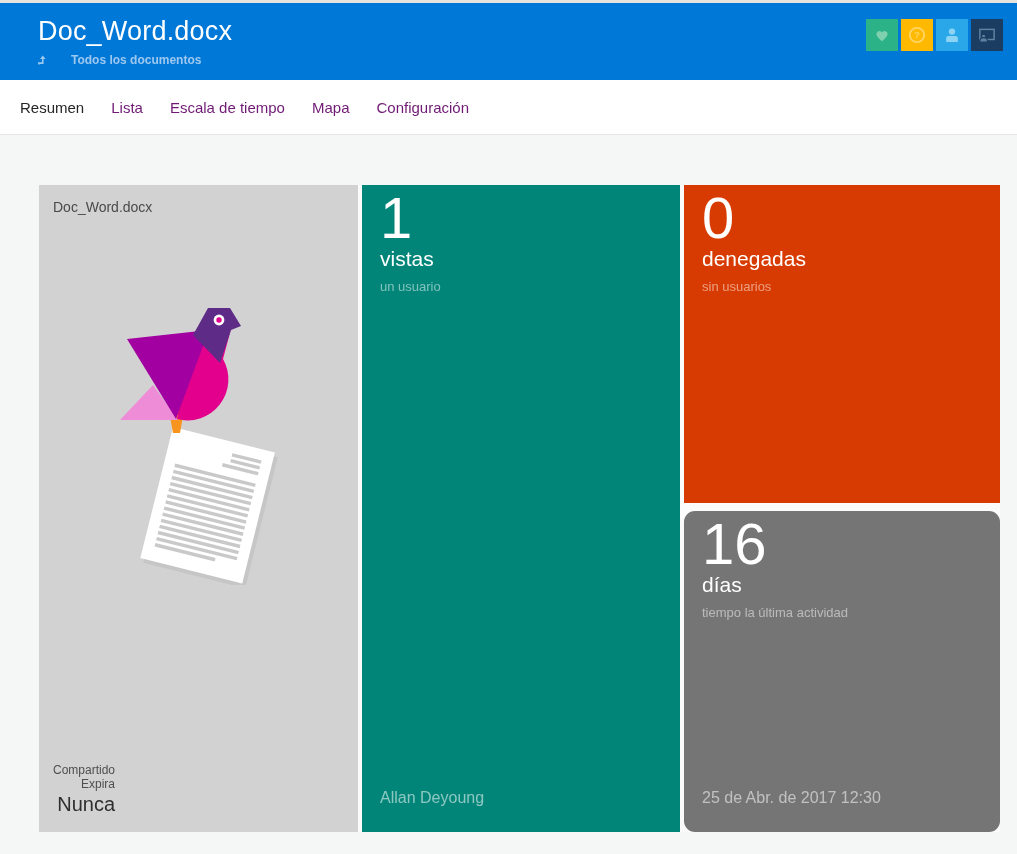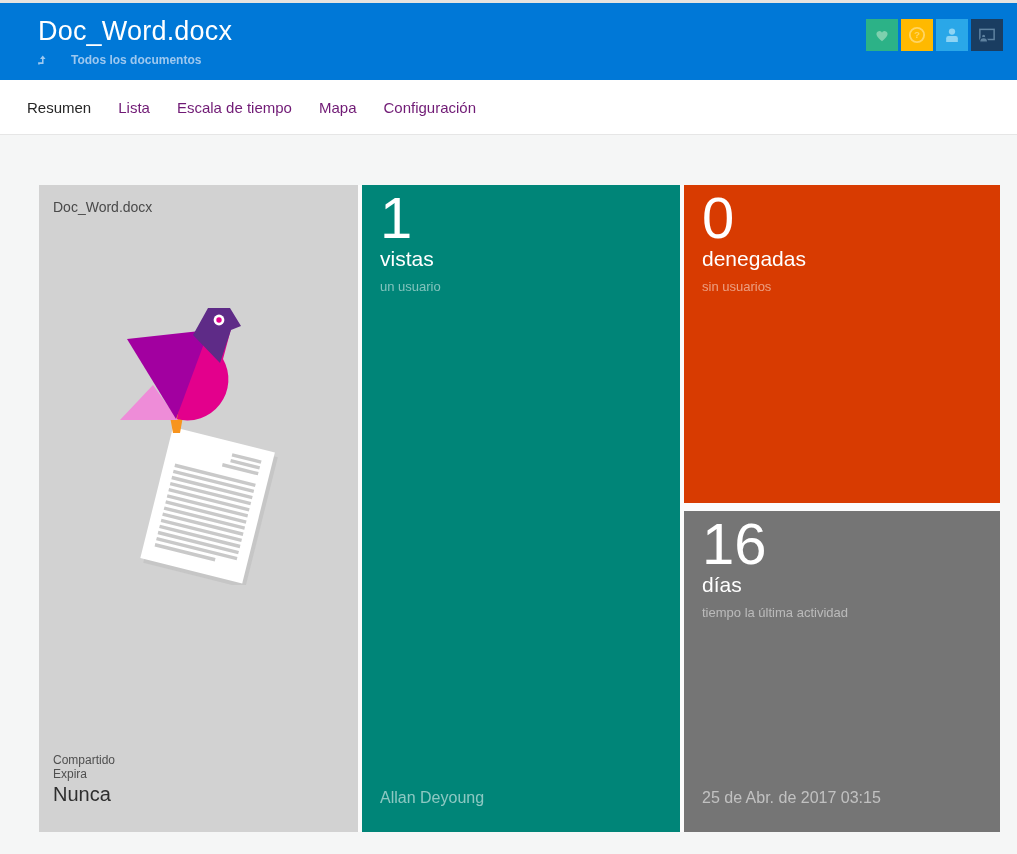--- a/index.html
+++ b/index.html
@@ -17,35 +17,35 @@
   .header-title { position:absolute; left:38px; top:13px; font-size:27px; font-weight:300; color:#ffffff; letter-spacing:0.2px; }
   .breadcrumb { position:absolute; left:38px; top:50px; font-size:12px; font-weight:700; color:#9dc8ef; display:flex; align-items:center; gap:22px; cursor:pointer; }
   .hicons { position:absolute; right:14px; top:16px; display:flex; gap:3px; }
   .hicon { width:32px; height:32px; display:flex; align-items:center; justify-content:center; cursor:pointer; }
   .hicon.fav   { background:#2cb287; }
   .hicon.help  { background:#ffb900; }
   .hicon.cont  { background:#2aa7e8; }
   .hicon.share { background:#1a3d61; }
 
   
-  .tabbar { position:absolute; left:0; top:80px; width:1017px; height:55px; background:#ffffff; border-bottom:1px solid #e6e6e6; display:flex; align-items:center; padding-left:27px; }
+  .tabbar { position:absolute; left:0; top:80px; width:1017px; height:55px; background:#ffffff; border-bottom:1px solid #e6e6e6; display:flex; align-items:center; padding-left:20px; }
   .tab { font-size:15px; color:#701a75; margin-right:27px; cursor:pointer; white-space:nowrap; }
   .tab.active { color:#262626; }
 
   
   .tiles { position:absolute; left:39px; top:185px; width:961px; height:647px; background:#fbfbfb; }
   .tile { position:absolute; overflow:hidden; }
   .tile-doc   { left:0;   top:0;   width:319px; height:647px; background:#d2d2d2; }
   .tile-views { left:323px; top:0; width:318px; height:647px; background:#008578; }
   .tile-denied{ left:645px; top:0; width:316px; height:318px; background:#d83b01; }
-  .tile-days  { left:645px; top:326px; width:316px; height:321px; background:#757575; }
+  .tile-days  { left:645px; top:326px; width:316px; height:321px; background:#757575;border-radius:11px; }
 
   .doc-name { position:absolute; left:14px; top:14px; font-size:14px; color:#4a4a4a; }
   .doc-illustration { position:absolute; left:60px; top:100px; }
-  .doc-footer { position:absolute; left:14px; bottom:26px; }
+  .doc-footer { position:absolute; left:14px; bottom:16px;text-align:right; }
   .doc-footer .flabel { font-size:12px; color:#4f4f4f; }
   .doc-footer .fvalue { font-size:20px; color:#2f2f2f; margin-top:2px; }
   .doc-footer .fvalue.first { margin-bottom:16px; }
 
   .bignum { position:absolute; left:18px; top:2px; font-size:58px; line-height:62px; font-weight:200; color:#ffffff; }
   .biglabel { position:absolute; left:18px; top:62px; font-size:21px; font-weight:400; color:#ffffff; }
   .sublabel { position:absolute; left:18px; top:94px; font-size:13px; color:rgba(255,255,255,0.5); }
   .tile-footer { position:absolute; left:18px; bottom:25px; font-size:16px; color:rgba(255,255,255,0.55); }
 </style>
 </head>
@@ -170,16 +170,16 @@
   <div class="tile tile-denied">
     <div class="bignum">0</div>
     <div class="biglabel">denegadas</div>
     <div class="sublabel">sin usuarios</div>
   </div>
 
   <div class="tile tile-days">
     <div class="bignum">16</div>
     <div class="biglabel">días</div>
     <div class="sublabel">tiempo la última actividad</div>
-    <div class="tile-footer">25 de Abr. de 2017 03:15</div>
+    <div class="tile-footer">25 de Abr. de 2017 12:30</div>
   </div>
 
 </div>
 
 </body></html>

